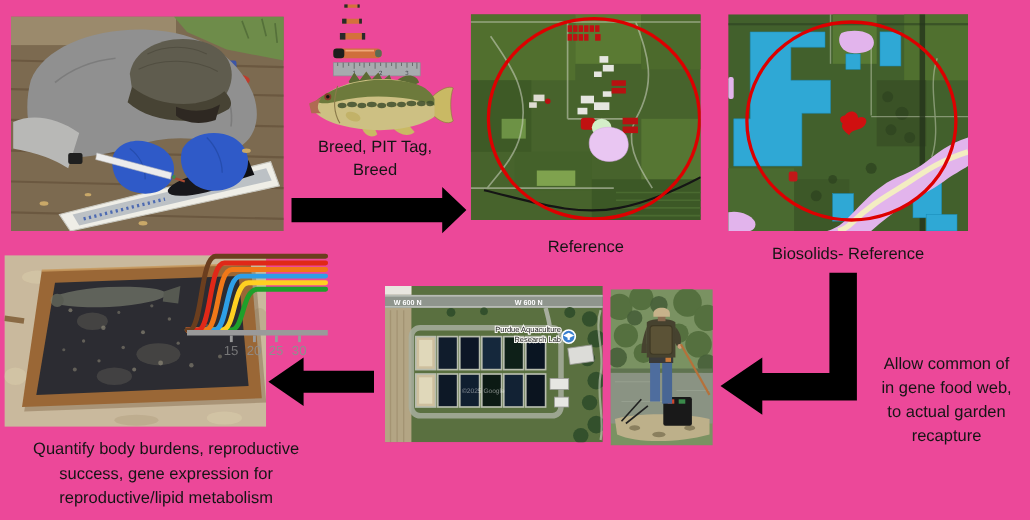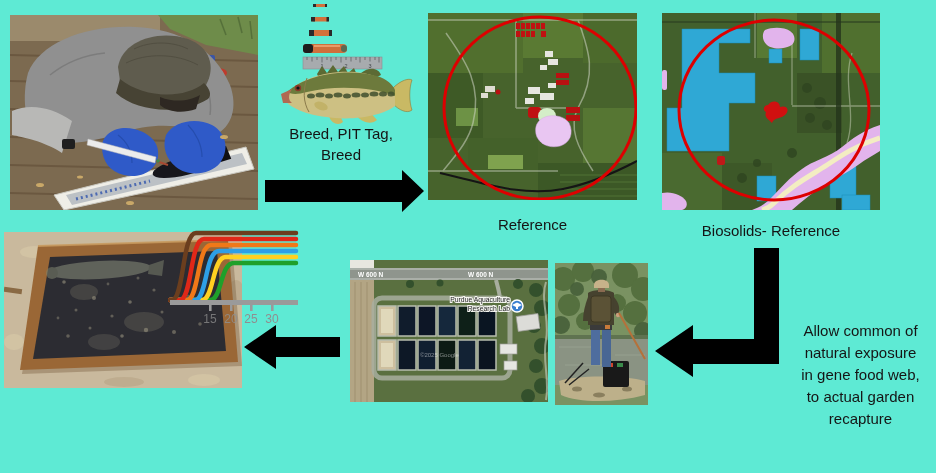--- a/index.html
+++ b/index.html
@@ -1,16 +1,16 @@
 <!DOCTYPE html>
 <html><head>
 <meta charset="utf-8">
 <style>
   html,body{margin:0;padding:0;background:#ffffff;}
-  .canvas{position:relative;width:936px;height:473px;background:#5eead4;overflow:hidden;
+  .canvas{position:relative;width:936px;height:473px;background:#ec4899;overflow:hidden;
           font-family:"Liberation Sans",sans-serif;}
   .abs{position:absolute;}
   .caption{position:absolute;text-align:center;color:#151515;font-size:15px;line-height:21px;}
   .caption span{display:block;}
   .note{line-height:22px;}
   svg{display:block;}
 </style>
 </head>
 <body>
 
@@ -280,21 +280,20 @@
   <div class="caption" style="left:662px;top:220px;width:218px">
     <span>Biosolids- Reference</span>
   </div>
 
   <svg class="abs" style="left:653px;top:246px" width="128" height="134" viewBox="0 0 128 134">
     <polygon points="101,2 126,2 126,118 40,118 40,131 2,105 40,79 40,93 101,93" fill="#000000"></polygon>
   </svg>
 
   <div class="caption note" style="left:785px;top:320px;width:151px">
     <span>Allow common of</span>
-    <span>natural exposure</span>
     <span>in gene food web,</span>
     <span>to actual garden</span>
     <span>recapture</span>
   </div>
 
   <div class="abs" style="left:350px;top:260px;width:198px;height:142px">
     <svg viewBox="0 0 198 142" width="198" height="142">
       <rect width="198" height="142" fill="#5a7040"></rect>
       <rect x="0" y="0" width="24" height="142" fill="#b3a584"></rect>
       <g stroke="#a09070" stroke-width="1.2" opacity=".8">
@@ -483,14 +482,19 @@
         <text x="83" y="97">25</text>
         <text x="104" y="97">30</text>
       </g>
     </svg>
   </div>
 
   <svg class="abs" style="left:242px;top:323px" width="100" height="48" viewBox="0 0 100 48">
     <polygon points="98,14 98,34 34,34 34,46 2,24 34,2 34,14" fill="#000000"></polygon>
   </svg>
 
+  <div class="caption note" style="left:2px;top:398px;width:298px">
+    <span>Quantify body burdens, reproductive</span>
+    <span>success, gene expression for</span>
+    <span>reproductive/lipid metabolism</span>
+  </div>
 
 </div>
 
 </body></html>

